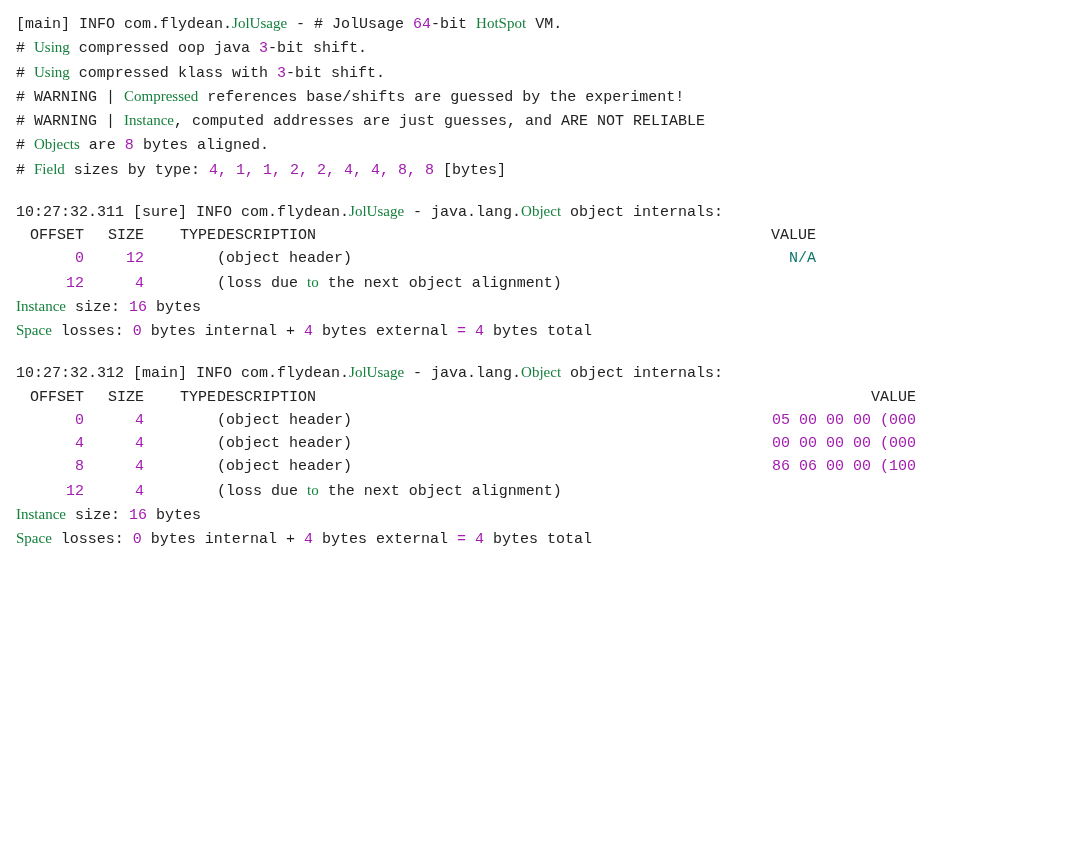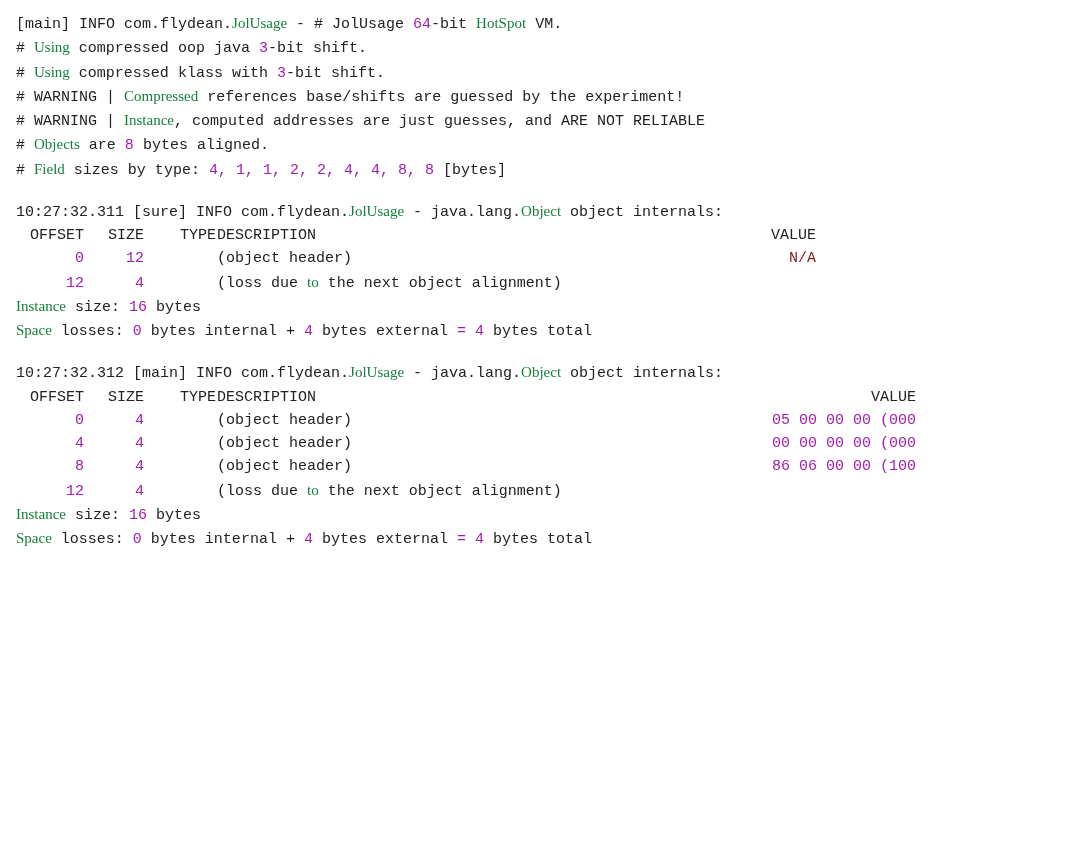--- a/index.html
+++ b/index.html
@@ -8,21 +8,21 @@
       font-family: 'Courier New', Courier, monospace;
       font-size: 15px;
       line-height: 1.55;
       padding: 12px 16px;
       color: #222222;
       width: 1080px;
       min-height: 865px;
     }
     .cyan { color: #15803d; font-family: Liberation Serif, serif; }
     .red { color: #a21caf; }
-    .blue { color: #7f1d1d; }
+    .blue { color: #0f766e; }
     .section-gap { height: 18px; }
     .line { display: block; }
   </style>
 </head>
 <body>
 
 <div>
 
   <div>
 

